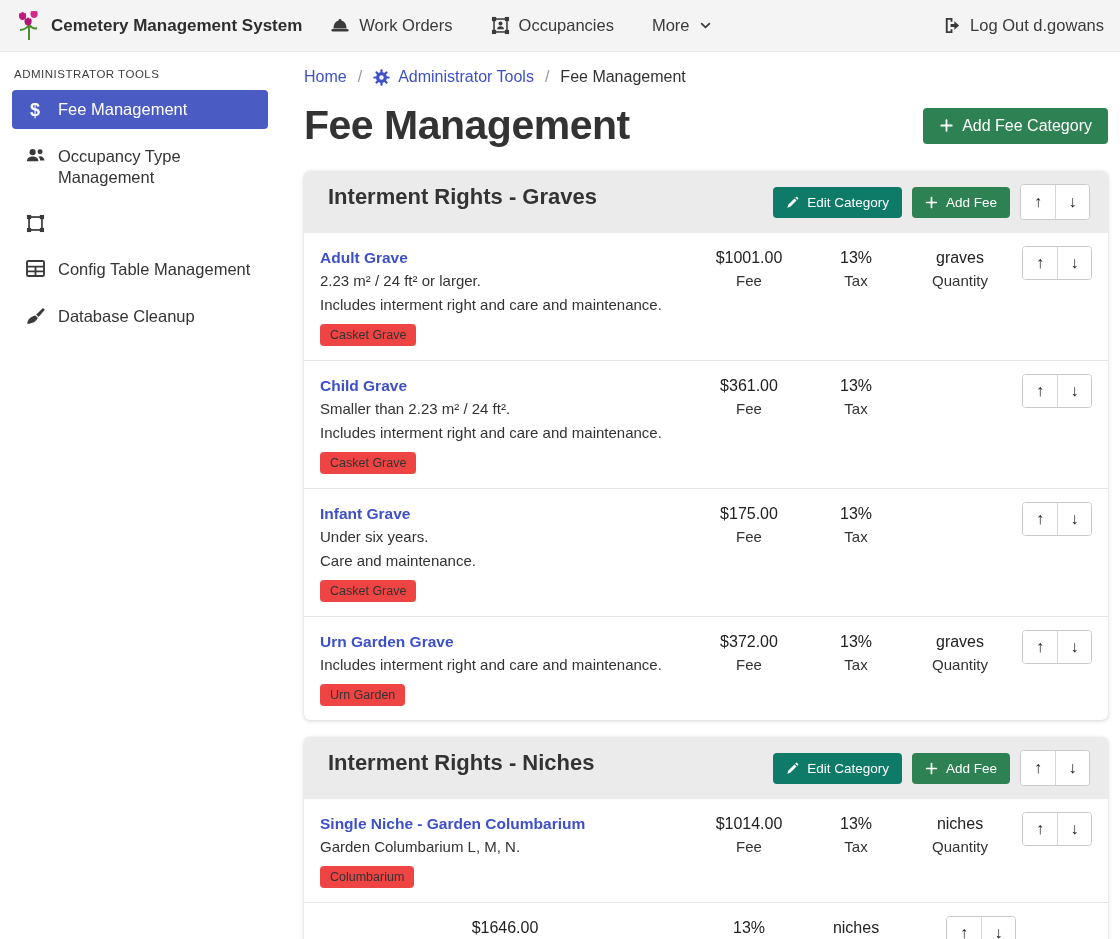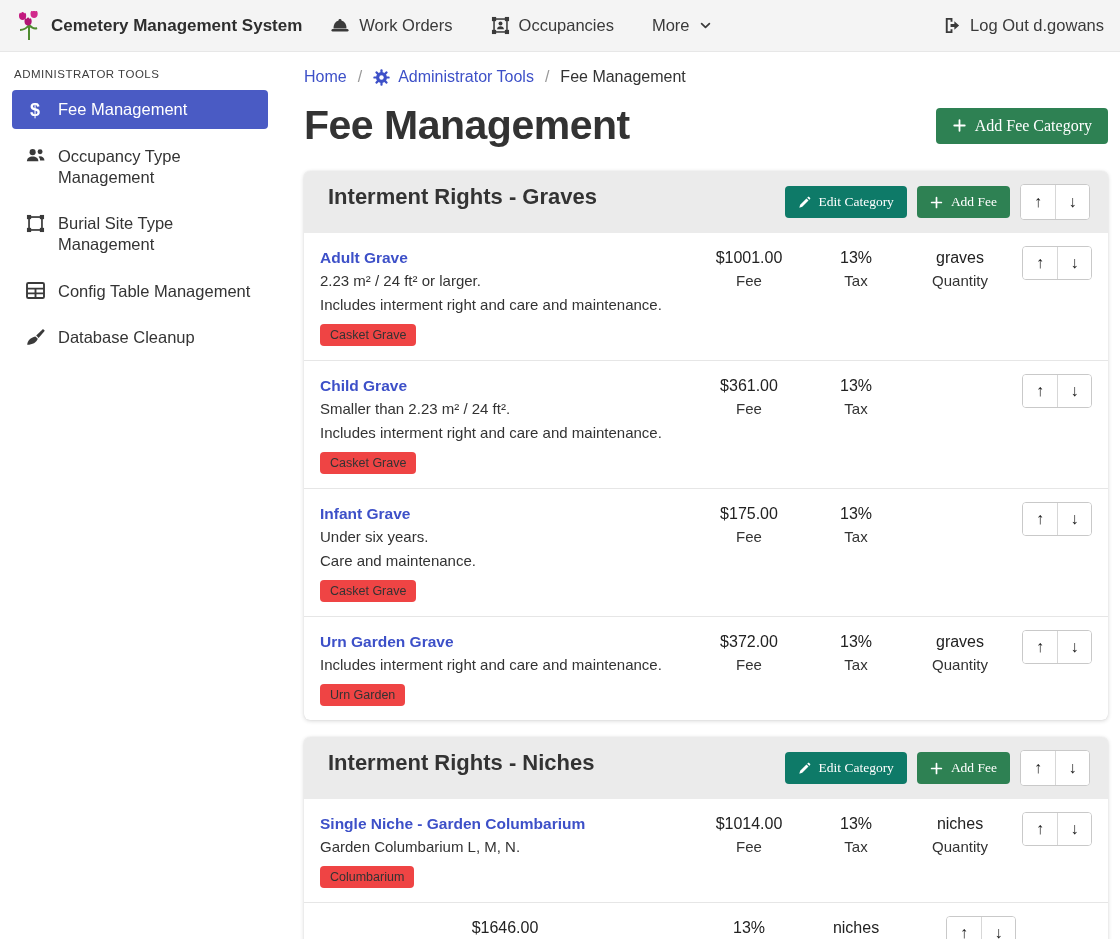--- a/index.html
+++ b/index.html
@@ -3,21 +3,21 @@
 <meta charset="utf-8">
 <style>
   :root{
     --active-nav:#4a5bc4; --link:#3d50c8; --teal:#0e7a68; --green:#2e8153;
     --dark:#333; --header-gray:#ebebeb;
   }
   *{box-sizing:border-box; margin:0; padding:0;}
   html,body{width:1120px; height:939px; overflow:hidden; background:#fff;
     font-family:"Liberation Sans","DejaVu Sans",sans-serif; color:#333;}
   a{text-decoration:none; color:inherit; cursor:pointer;}
-  button{cursor:pointer; font-family:Liberation Serif, serif;}
+  button{cursor:pointer; font-family:Liberation Sans, sans-serif;}
   svg{display:block;}
 
   
   .topnav{height:52px; background:#f4f4f4; border-bottom:1px solid #e7e7e7;
     display:flex; align-items:center; padding:0 16px;}
   .brand{display:flex; align-items:center;}
   .brand-text{font-weight:700; font-size:17px; color:#2e2e2e; margin-left:9px;}
   .nav-links{display:flex; margin-left:28px; gap:38px; align-items:center;}
   .nav-item{display:flex; align-items:center; gap:9px; font-size:16.5px; color:#3a3a3a;}
   .nav-right{margin-left:auto;}
@@ -163,21 +163,20 @@
         <div class="side-item">
           <span class="icn">
             <svg width="19" height="19" viewBox="0 0 20 20">
               <rect x="3.2" y="3.2" width="13.6" height="13.6" fill="none" stroke="#3a3a3a" stroke-width="1.8"></rect>
               <rect x="1" y="1" width="4.4" height="4.4" fill="#3a3a3a"></rect>
               <rect x="14.6" y="1" width="4.4" height="4.4" fill="#3a3a3a"></rect>
               <rect x="1" y="14.6" width="4.4" height="4.4" fill="#3a3a3a"></rect>
               <rect x="14.6" y="14.6" width="4.4" height="4.4" fill="#3a3a3a"></rect>
             </svg>
           </span>
-          <span>Burial Site Type Management</span>
         </div>
         <div class="side-item">
           <span class="icn">
             <svg width="19" height="17" viewBox="0 0 20 18">
               <rect x="1" y="1" width="18" height="16" rx="1.5" fill="none" stroke="#3a3a3a" stroke-width="2"></rect>
               <path d="M1 7 H19 M10 7 V17 M1 12 H19" stroke="#3a3a3a" stroke-width="2" fill="none"></path>
             </svg>
           </span>
           <span>Config Table Management</span>
         </div>

